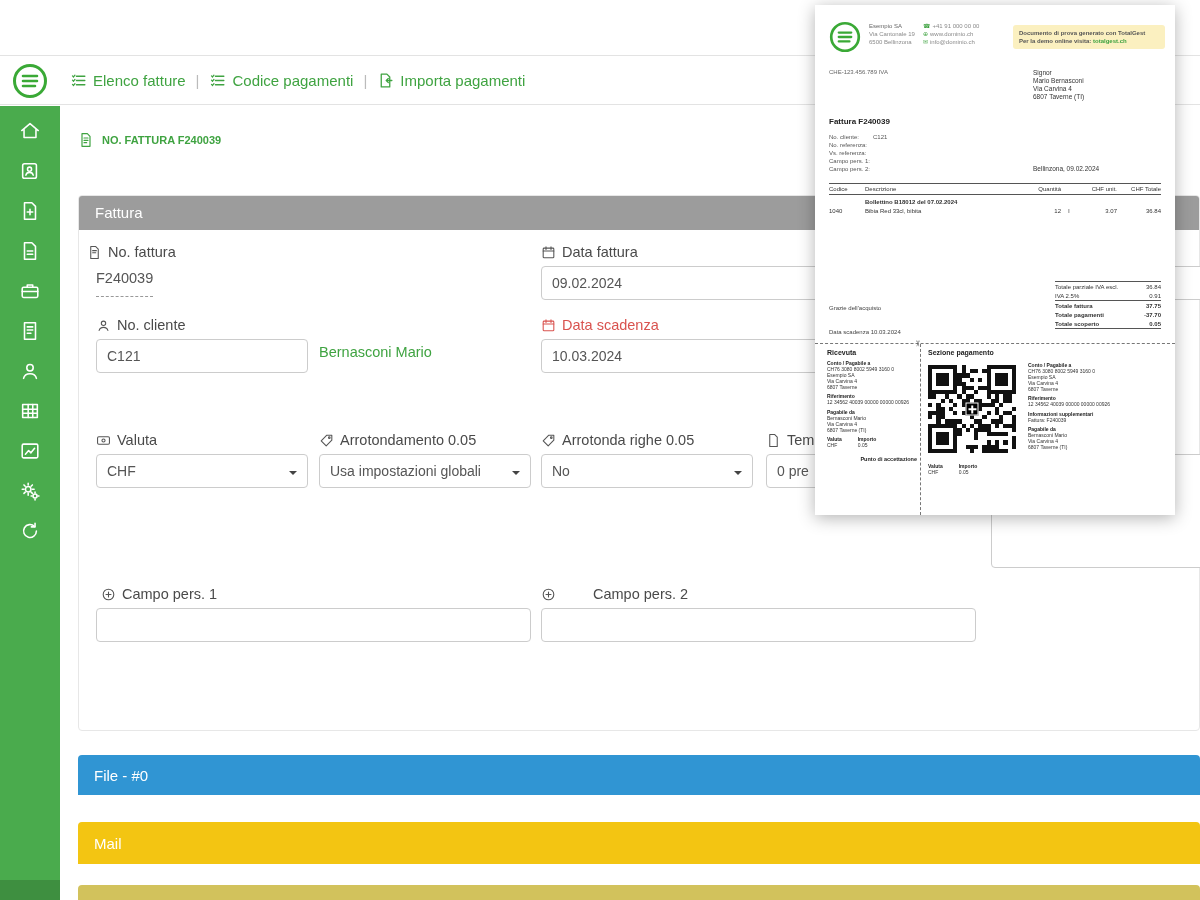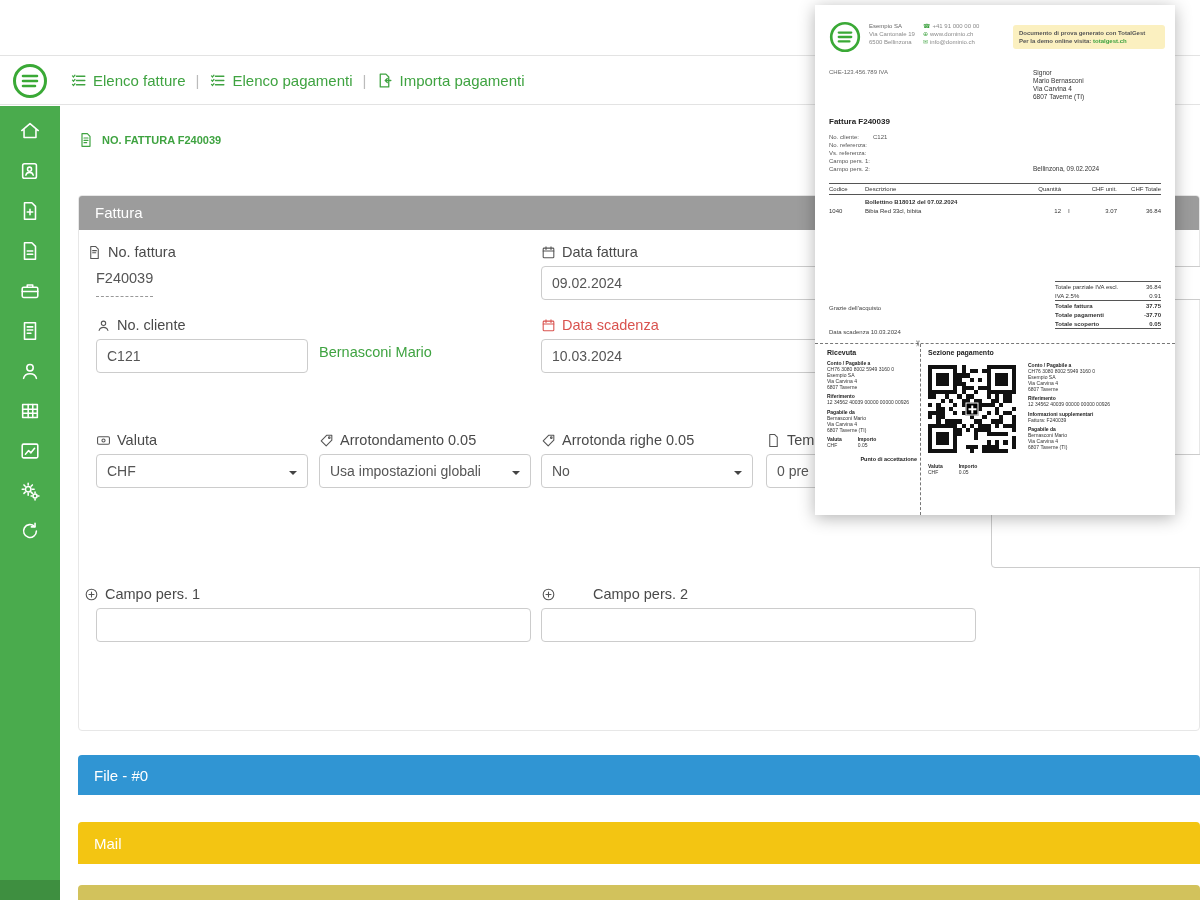--- a/index.html
+++ b/index.html
@@ -124,21 +124,21 @@
             <path d="M3.5 5.5 5 7l2-2.5M3.5 11.5 5 13l2-2.5M3.5 17.5 5 19l2-2.5"></path>
           </svg>
         <span>Elenco fatture</span>
       </span>
       <span class="nav-sep">|</span>
       <span class="nav-link">
         <svg viewBox="0 0 24 24">
             <path d="M9 6h12M9 12h12M9 18h12"></path>
             <path d="M3.5 5.5 5 7l2-2.5M3.5 11.5 5 13l2-2.5M3.5 17.5 5 19l2-2.5"></path>
           </svg>
-        <span>Elenco pagamenti</span>
+        <span>Codice pagamenti</span>
       </span>
       <span class="nav-sep">|</span>
       <span class="nav-link">
         <svg viewBox="0 0 24 24">
             <path d="M14 3H6v18h12V7z"></path>
             <path d="M21 12h-8M16 9l-3 3 3 3"></path>
           </svg>
         <span>Importa pagamenti</span>
       </span>
     </div>
@@ -286,21 +286,21 @@
         </svg>
       <span>Temp</span>
     </div>
     <div class="sel" style="left:687px; top:258px; width:212px;">
       <span>0 pre</span>
         <span class="caret"></span>
     </div>
 
     <div class="hidden-box" style="left:912px; top:258px; width:420px; height:114px;"></div>
 
-    <div class="lbl" style="left:5px; top:390px;justify-content:center;">
+    <div class="lbl" style="left:22px; top:390px;justify-content:center;">
       <svg viewBox="0 0 24 24">
           <circle cx="12" cy="12" r="8.5"></circle>
           <path d="M12 8v8M8 12h8"></path>
         </svg>
       <span>Campo pers. 1</span>
     </div>
     <input class="inp" style="left: 17px; top: 412px; width: 435px;" value="">
 
     <div class="lbl" style="left:462px; top:390px;gap:37px;">
       <svg viewBox="0 0 24 24">

